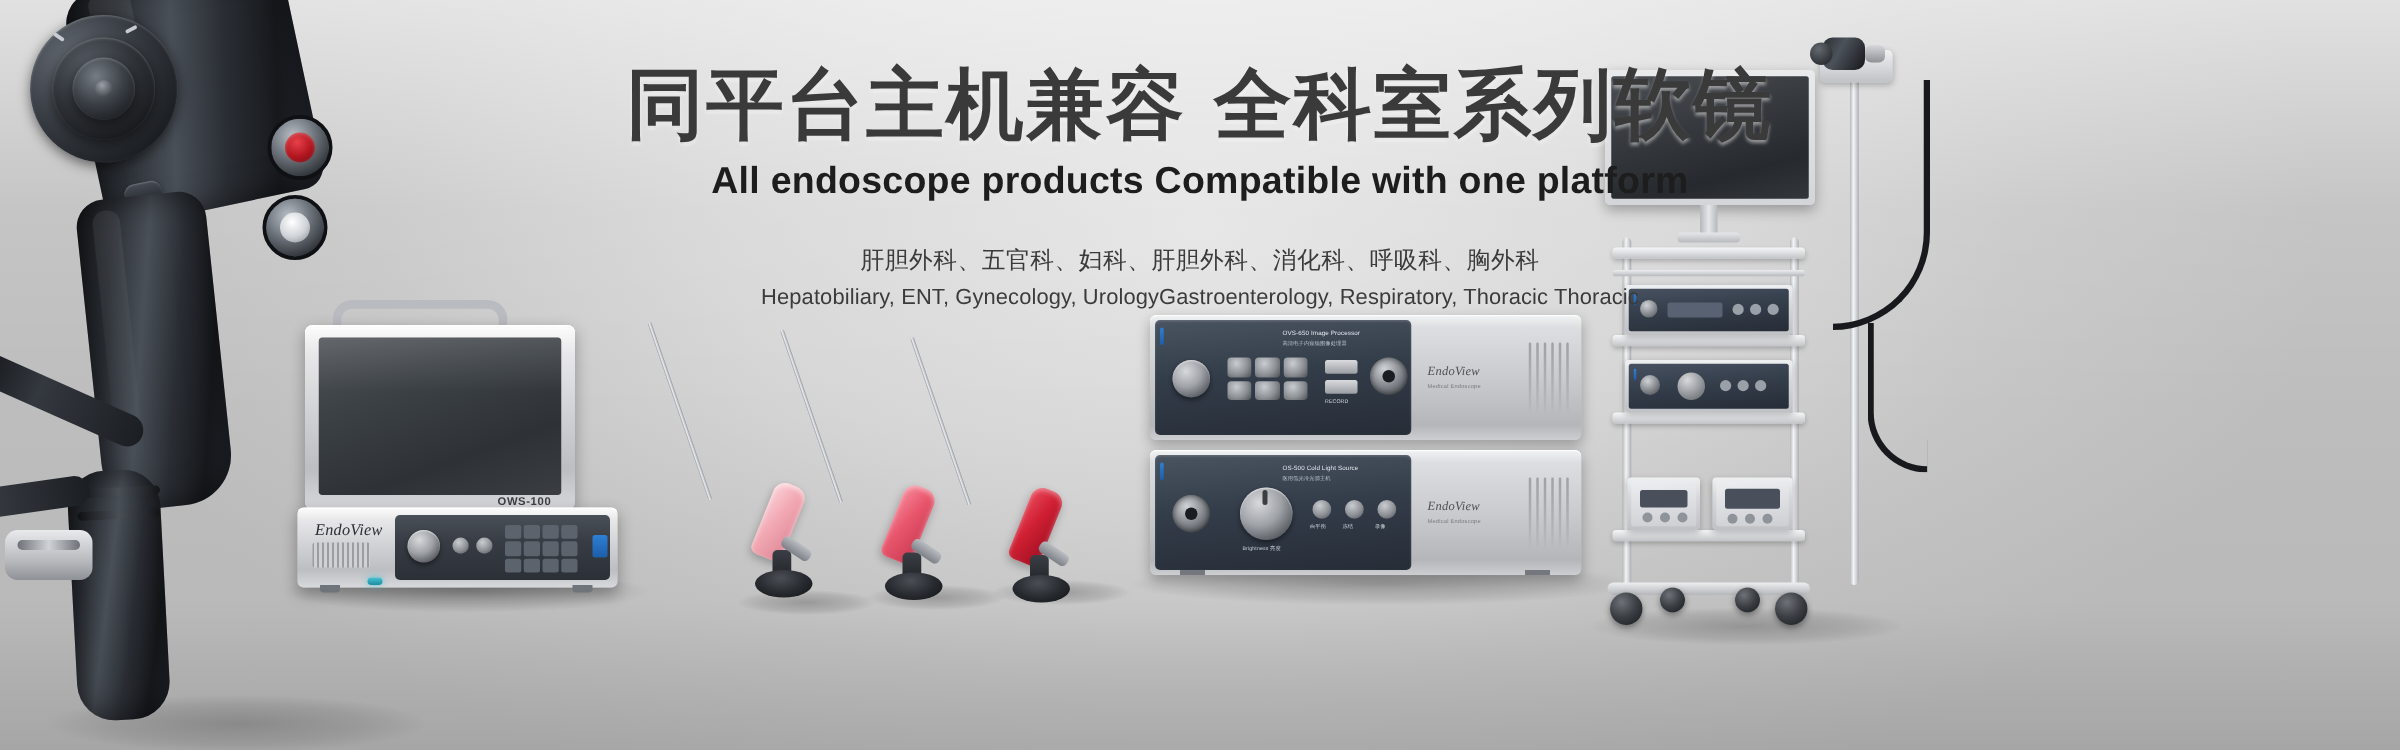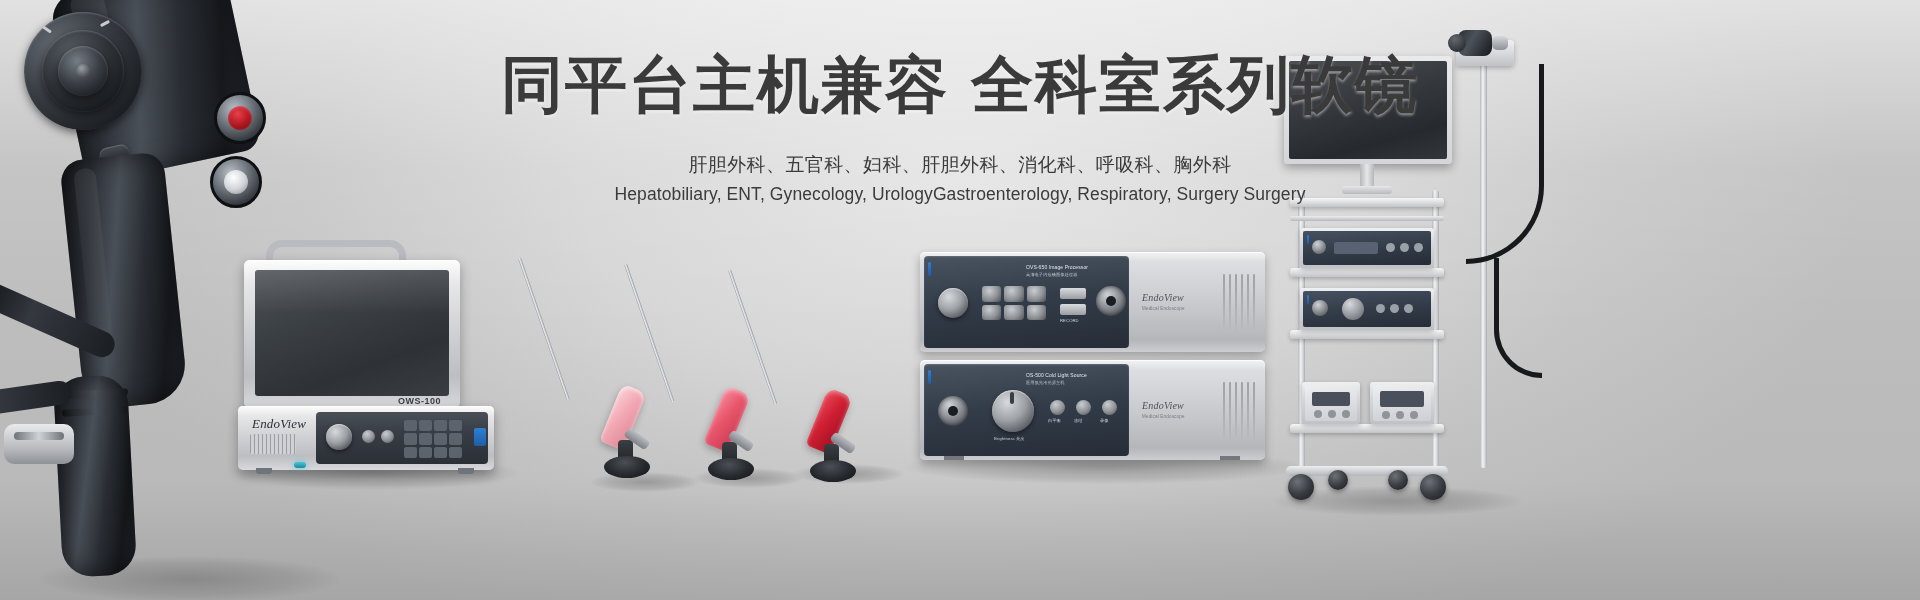--- a/index.html
+++ b/index.html
@@ -478,17 +478,18 @@
     <div style="position:absolute; left:214px; top:228px; width:48px; height:120px;
         border-left:5px solid #17191c; border-bottom:5px solid #17191c;
         border-radius:0 0 0 70px; background:transparent;"></div>
   </div>
   <div class="shadow-el" style="left:1272px; top:486px; width:250px; height:30px;"></div>
 
   <div class="text-block">
     <div class="headline">
       <span>同平台主机兼容</span><span class="seg2">全科室系列软镜</span>
     </div>
+    <div class="subhead">All endoscope products Compatible with one platform</div>
     <div class="spec-cn">肝胆外科、五官科、妇科、肝胆外科、消化科、呼吸科、胸外科</div>
-    <div class="spec-en">Hepatobiliary, ENT, Gynecology, UrologyGastroenterology, Respiratory, Surgery Surgery</div>
+    <div class="spec-en">Hepatobiliary, ENT, Gynecology, UrologyGastroenterology, Respiratory, Thoracic Thoracic</div>
   </div>
 
 </div>
 
 </body></html>

